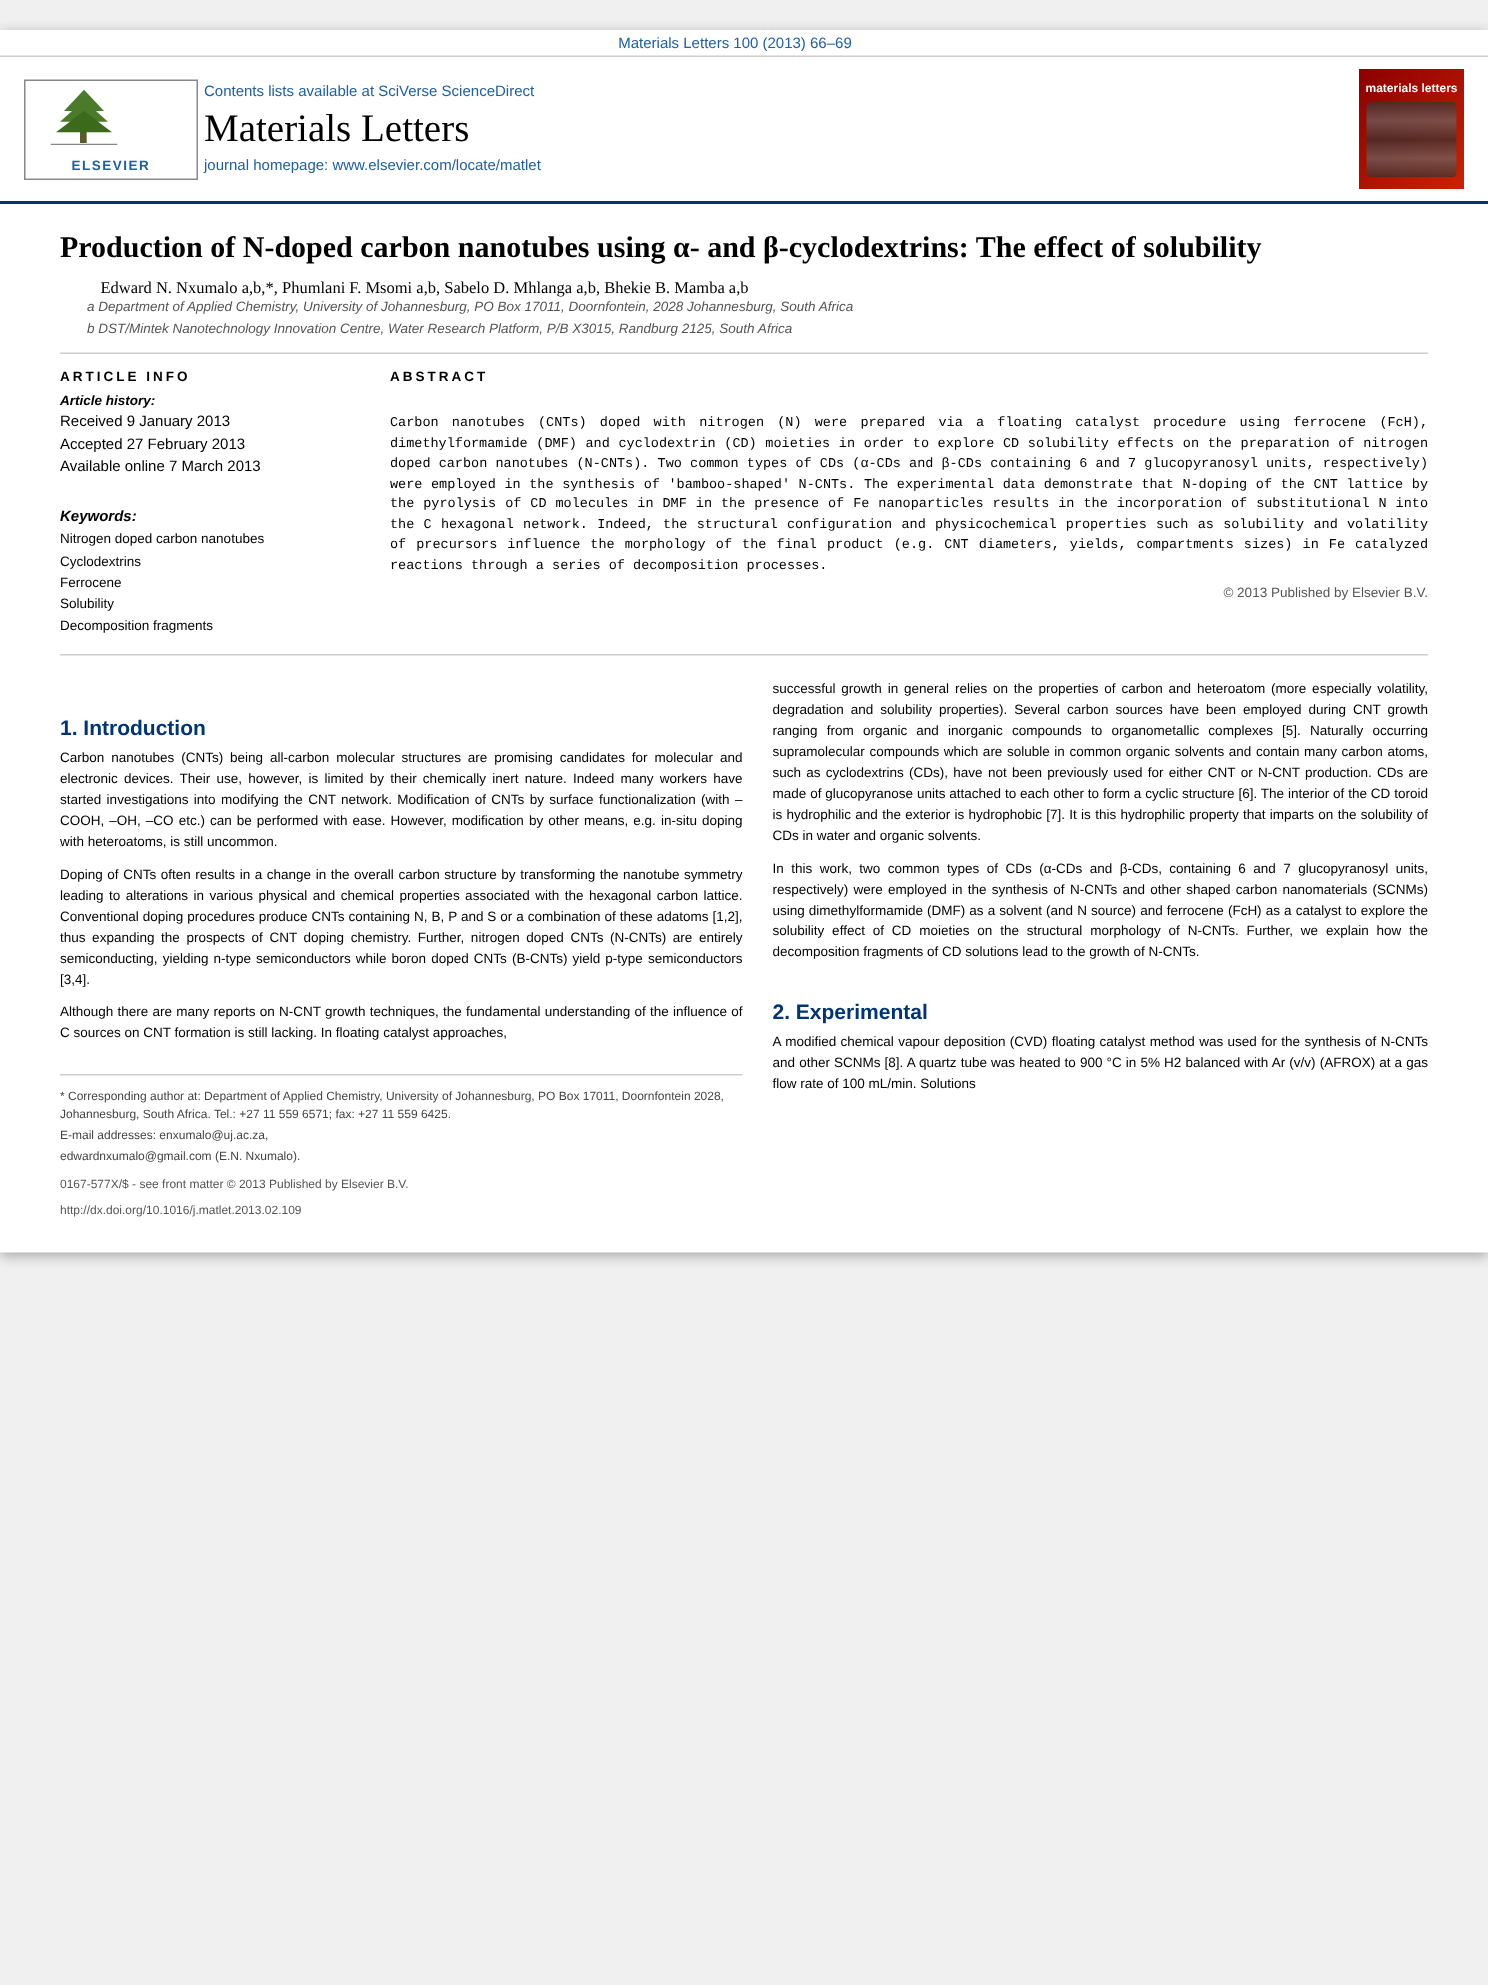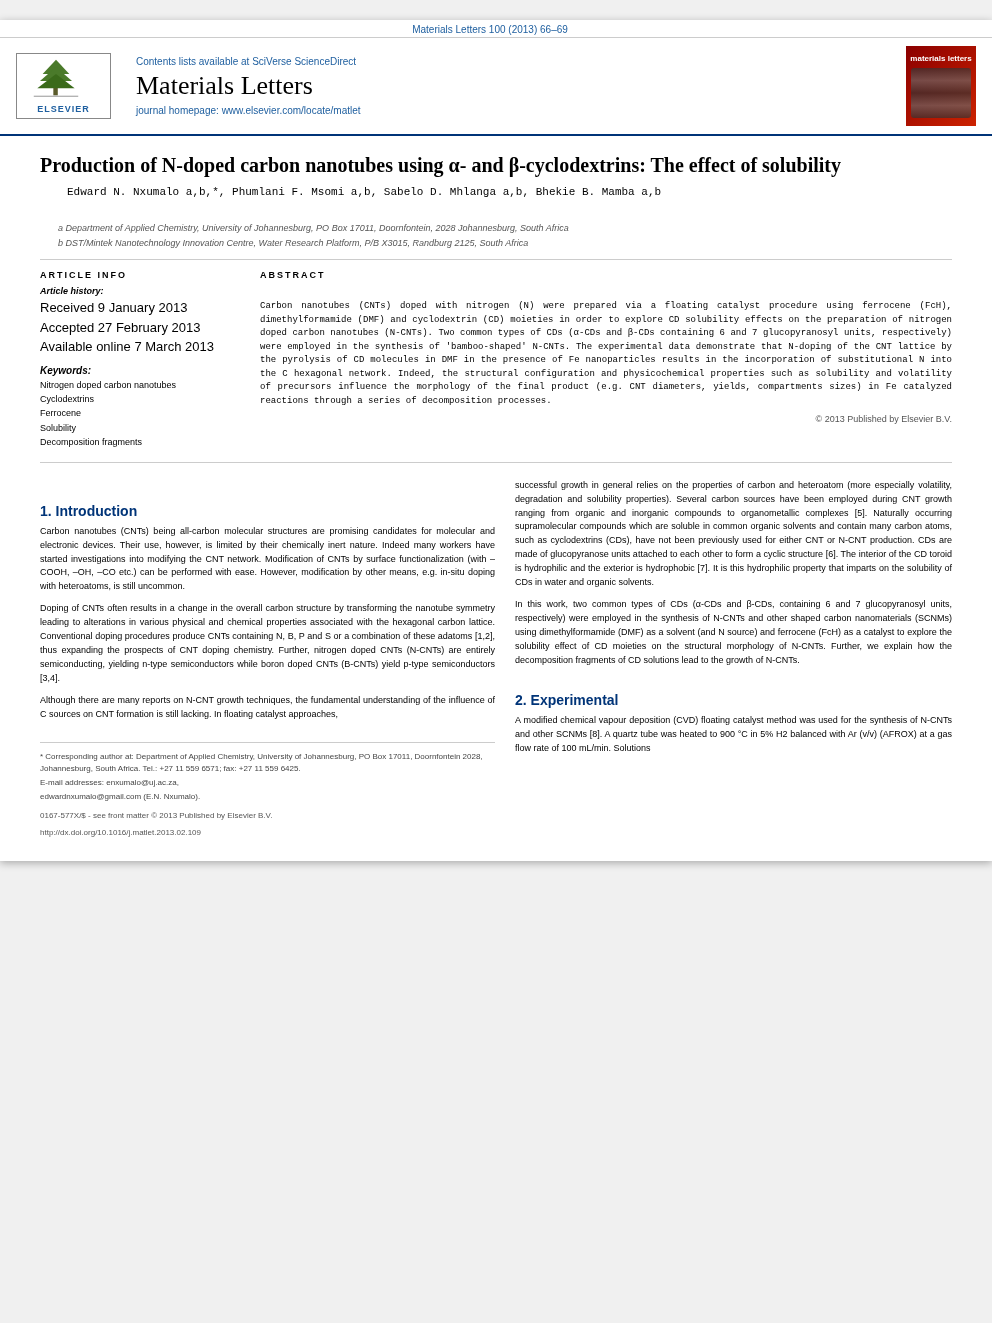--- a/index.html
+++ b/index.html
@@ -34,21 +34,21 @@
       border-bottom: 2px solid #003478;
       position: relative;
     }
     .elsevier-logo {
       width: 100px;
       min-width: 100px;
     }
     .elsevier-logo-box {
       border: 1px solid #888;
       padding: 4px;
-      width: 95px;
+      width: 116px;
     }
     .journal-center {
       flex: 1;
       text-align: left;
       padding: 0 20px;
     }
     .contents-available {
       font-size: 10px;
       font-family: Arial, sans-serif;
       color: #555;
@@ -101,22 +101,22 @@
       font-size: 20px;
       font-weight: bold;
       font-family: 'Times New Roman', Times, serif;
       color: #000;
       margin-bottom: 8px;
       line-height: 1.3;
     }
     .authors {
       font-size: 11px;
       color: #000;
-      margin-bottom: 24px;
-      font-family: Liberation Mono, monospace;
+      margin-bottom: 0;
+      font-family: Liberation Serif, serif;
       padding-left: 27px;
     }
     .affiliations {
       font-size: 9px;
       color: #555;
       font-style: italic;
       font-family: Arial, sans-serif;
       margin-bottom: 2px;
       line-height: 1.4;
       margin-left: 18px;
@@ -146,23 +146,23 @@
       font-weight: bold;
       margin-bottom: 6px;
     }
     .info-section-title {
       font-style: italic;
       font-weight: bold;
       font-size: 9px;
       margin-bottom: 2px;
     }
     .info-dates {
-      font-size: 13px;
+      font-size: 10px;
       line-height: 1.5;
-      margin-bottom: 8px;
+      margin-bottom: 20px;
     }
     .keywords-title {
       font-style: italic;
       font-weight: bold;
       font-size: 10px;
       margin-bottom: 2px;
     }
     .keywords-list {
       font-size: 9px;
       line-height: 1.6;

